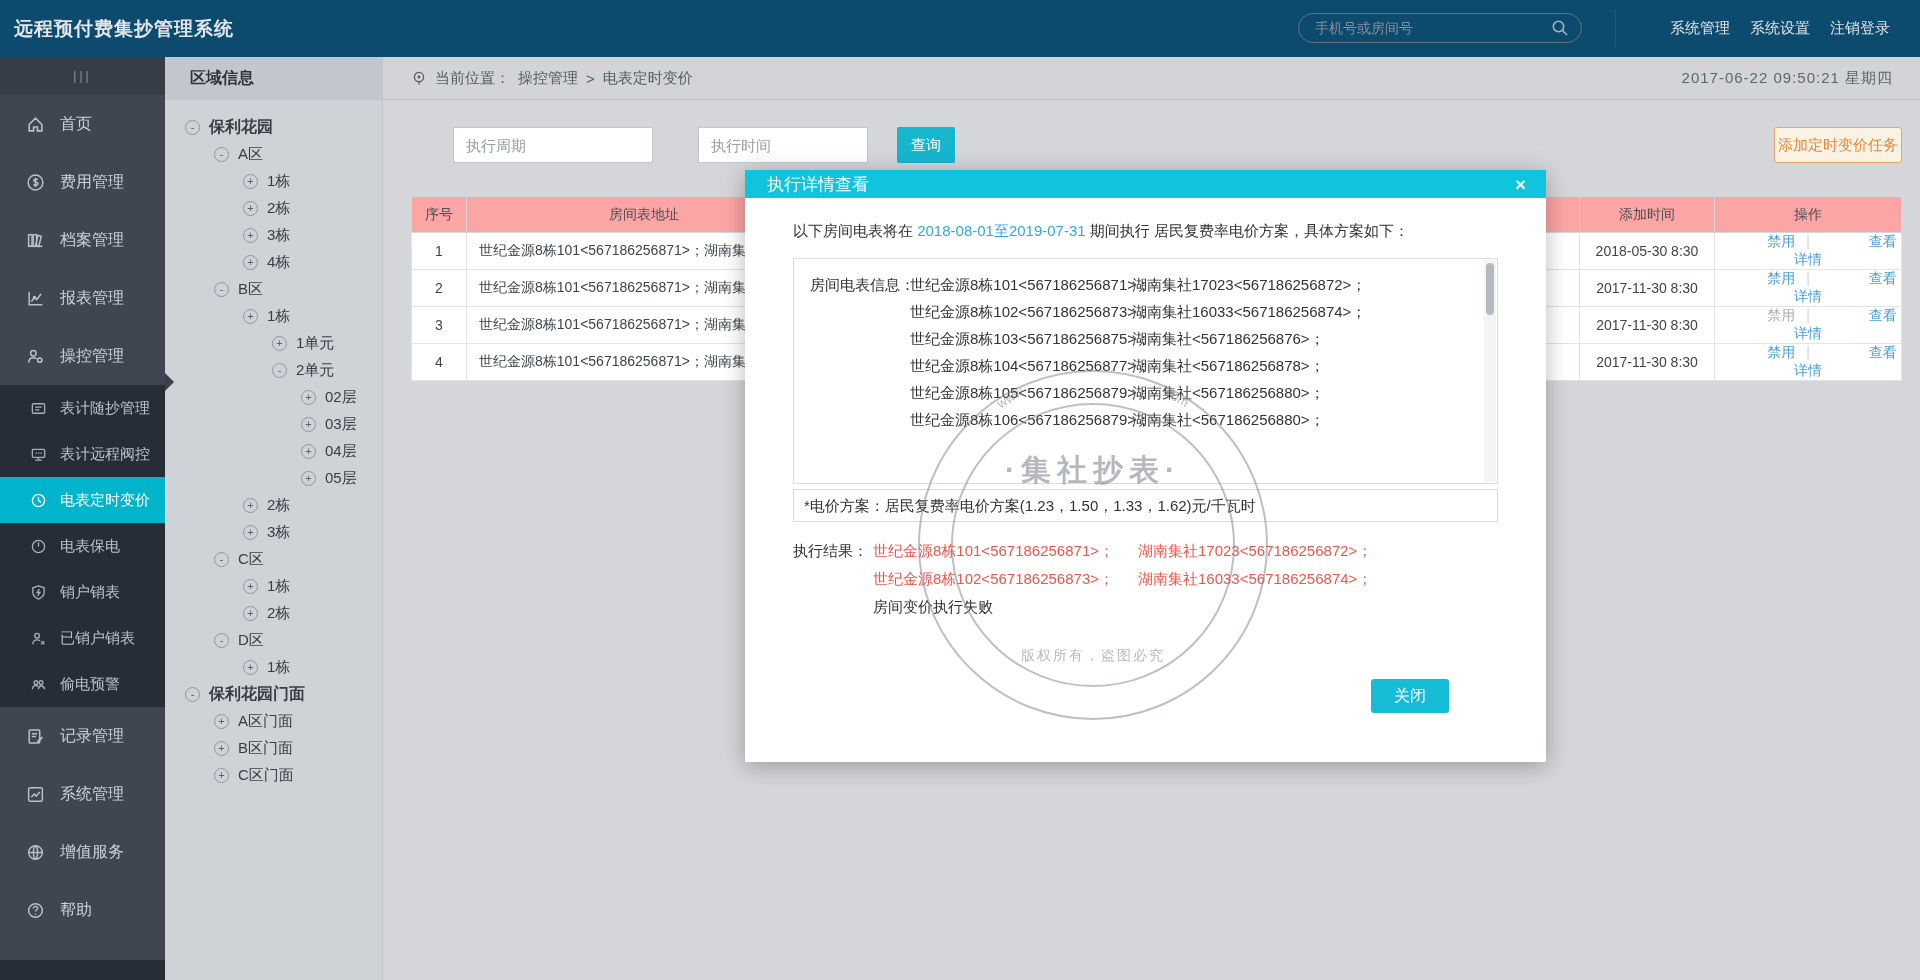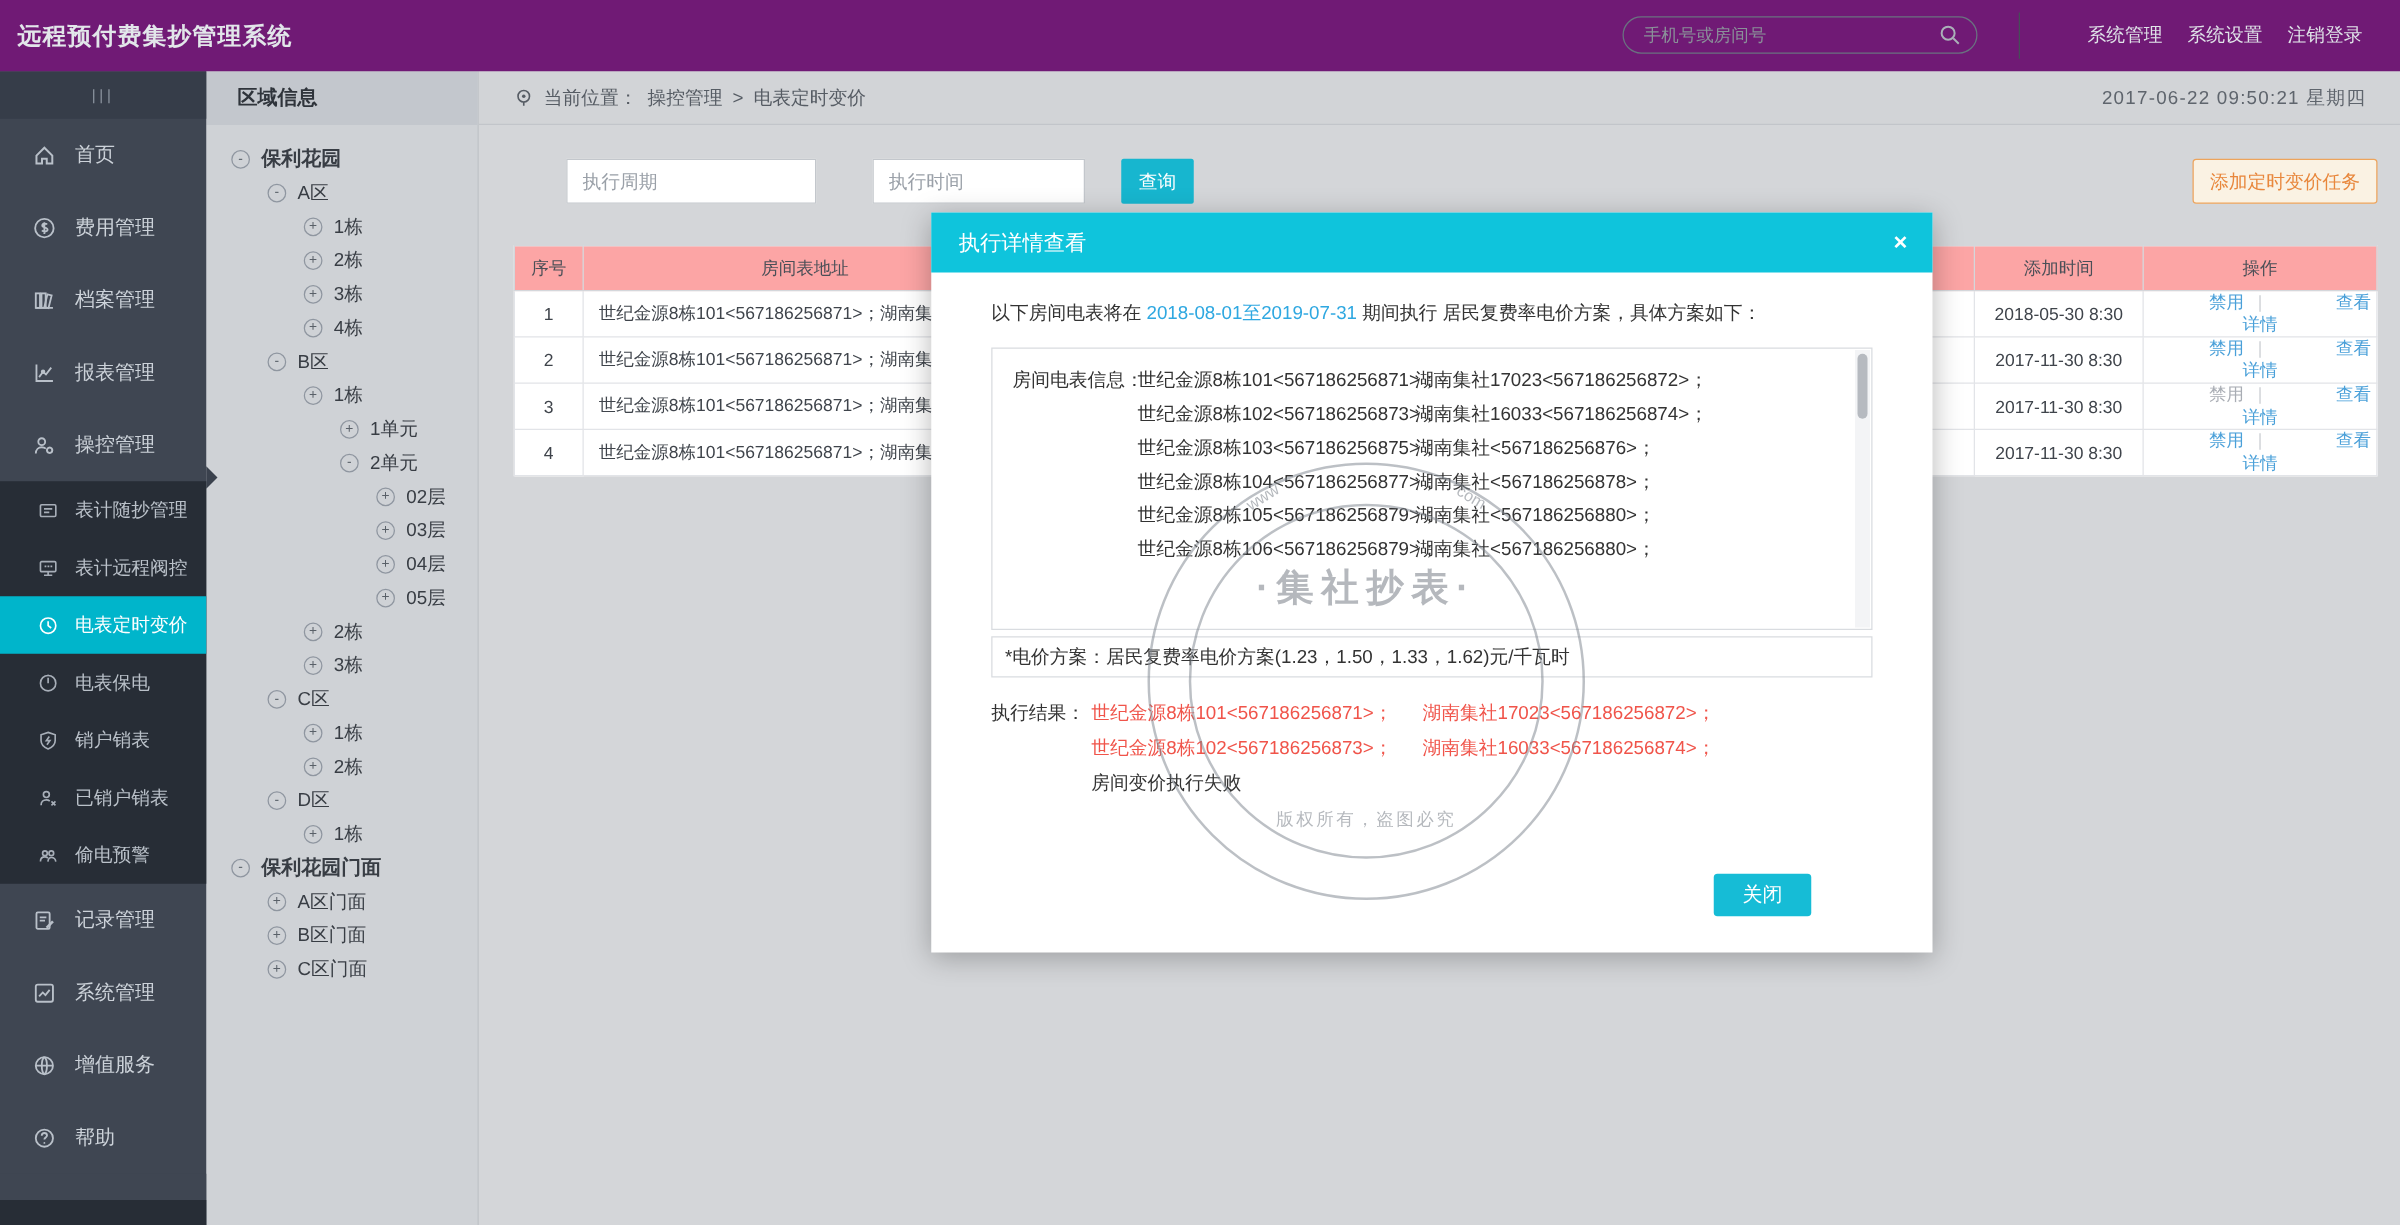--- a/index.html
+++ b/index.html
@@ -1,20 +1,20 @@
 <!DOCTYPE html>
 <html><head>
 <meta charset="utf-8">
 <style>
   * { margin:0; padding:0; box-sizing:border-box; }
   html,body { width:1920px; height:980px; overflow:hidden; }
   body { font-family:"Liberation Sans","DejaVu Sans",sans-serif; background:#d4d6d9; position:relative; }
 
   
-  .tophdr { position:absolute; left:0; top:0; width:1920px; height:57px; background:#701a75; display:flex; align-items:center; z-index:10; }
+  .tophdr { position:absolute; left:0; top:0; width:1920px; height:57px; background:#0c4a6e; display:flex; align-items:center; z-index:10; }
   .apptitle { color:#e2e6ea; font-size:19px; letter-spacing:1px; margin-left:14px; font-weight:bold; }
   .searchpill { position:absolute; left:1298px; top:13px; width:284px; height:30px; border:1px solid #6a7280; border-radius:15px; display:flex; align-items:center; background:transparent; }
   .searchpill input { flex:1; background:transparent; border:none; outline:none; color:#c6ccd4; font-size:14px; padding:0 8px 0 16px; font-family:inherit; }
   .searchpill input::placeholder { color:#8a9099; }
   .searchicon { width:18px; height:18px; margin-right:12px; }
   .hdrdivider { position:absolute; left:1615px; top:10px; width:1px; height:37px; background:#474e59; }
   .hdrlinks { position:absolute; right:30px; top:0; height:57px; display:flex; align-items:center; gap:20px; }
   .hdrlinks span { color:#dfe3e8; font-size:15px; cursor:pointer; }
 
   
@@ -46,38 +46,38 @@
   .crumb { display:flex; align-items:center; gap:8px; color:#565c64; font-size:15px; }
   .crumb .cur { color:#565c64; }
   .datetime { margin-left:auto; color:#5f656d; font-size:15px; letter-spacing:1px;text-align:right; }
   .content { position:relative; padding:27px 18px 0 28px; }
   .filterrow { display:flex; align-items:center; }
   .filterrow input { height:36px; border:1px solid #c3c7cc; background:#fff; color:#9aa0a8; font-size:15px; padding:0 12px; font-family:inherit; outline:none; }
   .filterrow input::placeholder { color:#9aa0a8; }
   .inp-period { width:200px; margin-left:42px; }
   .inp-time { width:170px; margin-left:45px; }
   .btn-query { margin-left:29px; width:58px; height:36px; background:#17b6cf; color:#fff; border:none; font-size:15px; border-radius:2px; cursor:pointer; font-family:inherit; }
-  .btn-addtask { position:absolute; right:18px; top:27px; height:36px; padding:0 13px; background:#faf2e3; border:1px solid #eda45c; color:#e8873c; font-size:15px; border-radius:3px; cursor:pointer; font-family:inherit; }
+  .btn-addtask { position:absolute; right:18px; top:27px; height:36px; padding:0 3px; background:#faf2e3; border:1px solid #eda45c; color:#e8873c; font-size:15px; border-radius:3px; cursor:pointer; font-family:inherit; }
 
   table.grid { margin-top:33px; width:100%; border-collapse:collapse; background:#fff; font-size:14px; table-layout:fixed; }
   table.grid th { height:36px; background:#fca5a5; color:#4a4f57; font-weight:normal; border:1px solid #d4d7db; }
   table.grid td { height:33px; border:1px solid #e2e4e8; color:#3f444b; background:#fff; }
   .col-idx { width:55px; }
   .col-add { width:135px; }
   .col-ops { width:187px; }
   th.h-addr { text-align:left; padding-left:142px; }
   td.c-idx, td.c-add, td.c-ops { text-align:center; }
   td.c-addr { padding-left:12px; white-space:nowrap; overflow:hidden; }
   .op { color:#4aa0d9; cursor:pointer;margin-left:48px; }
   .op.muted { color:#a9adb4; }
   .sep { color:#d0d3d7; margin:0 7px; }
 
   
   .modal { position:absolute; left:745px; top:170px; width:801px; height:592px; background:#fff; box-shadow:0 4px 22px rgba(0,0,0,.28); z-index:50; }
-  .modal-h { height:48px; background:#0fc4dc; display:flex; align-items:center; padding:0 20px 0 22px; }
+  .modal-h { height:28px; background:#0fc4dc; display:flex; align-items:center; padding:0 20px 0 22px; }
   .modal-title { color:#fff; font-size:17px; }
   .modal-x { margin-left:auto; color:#fff; font-size:19px; font-weight:bold; cursor:pointer; line-height:1; }
   .modal-b { padding:22px 48px 0 48px; font-size:15px; color:#333; position:relative; height:548px; }
   .intro { line-height:22px; }
   .intro .dates { color:#2fa8e1; }
   .scrollbox { margin-top:16px; border:1px solid #d9dce0; height:226px; position:relative; padding:12px 16px; overflow:hidden; }
   .mrow { display:flex; line-height:27px; white-space:nowrap; }
   .mlab { width:100px; min-width:100px; }
   .mc1 { width:222px; min-width:222px; }
   .sbtrack { position:absolute; right:1px; top:1px; bottom:1px; width:12px; background:#f3f4f6; }

